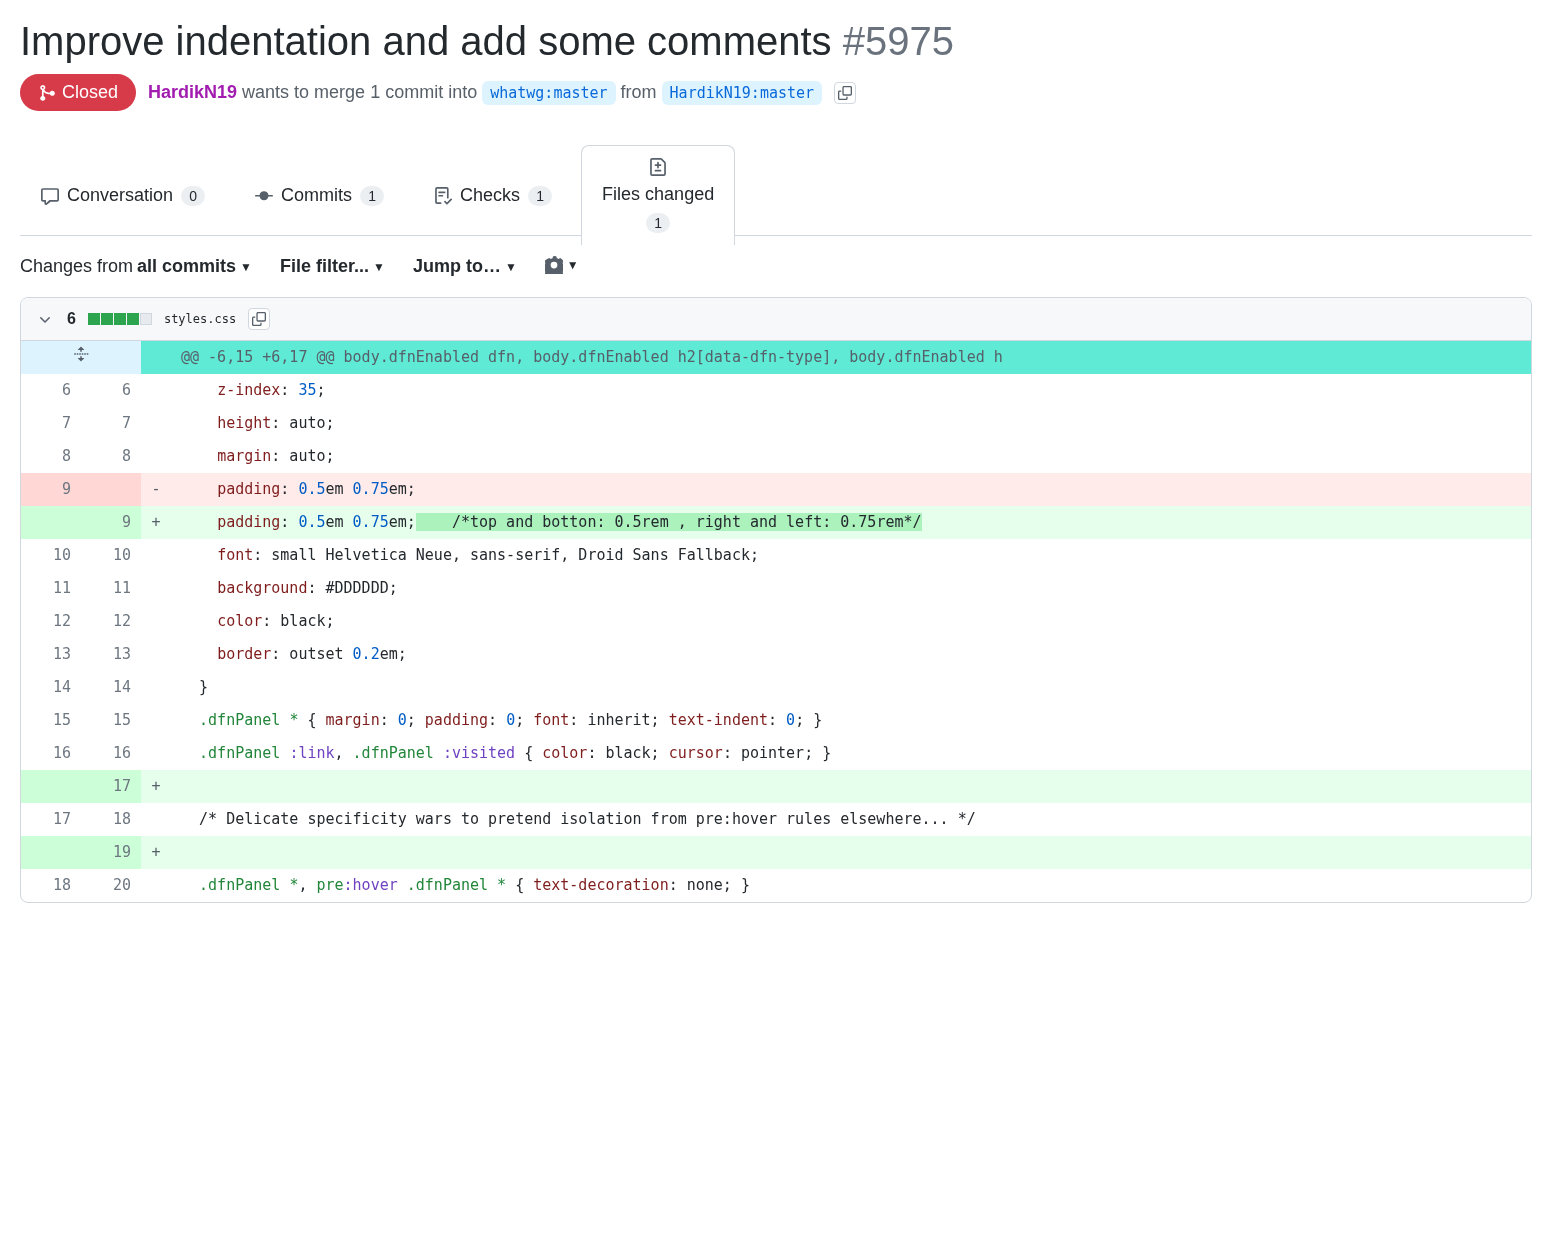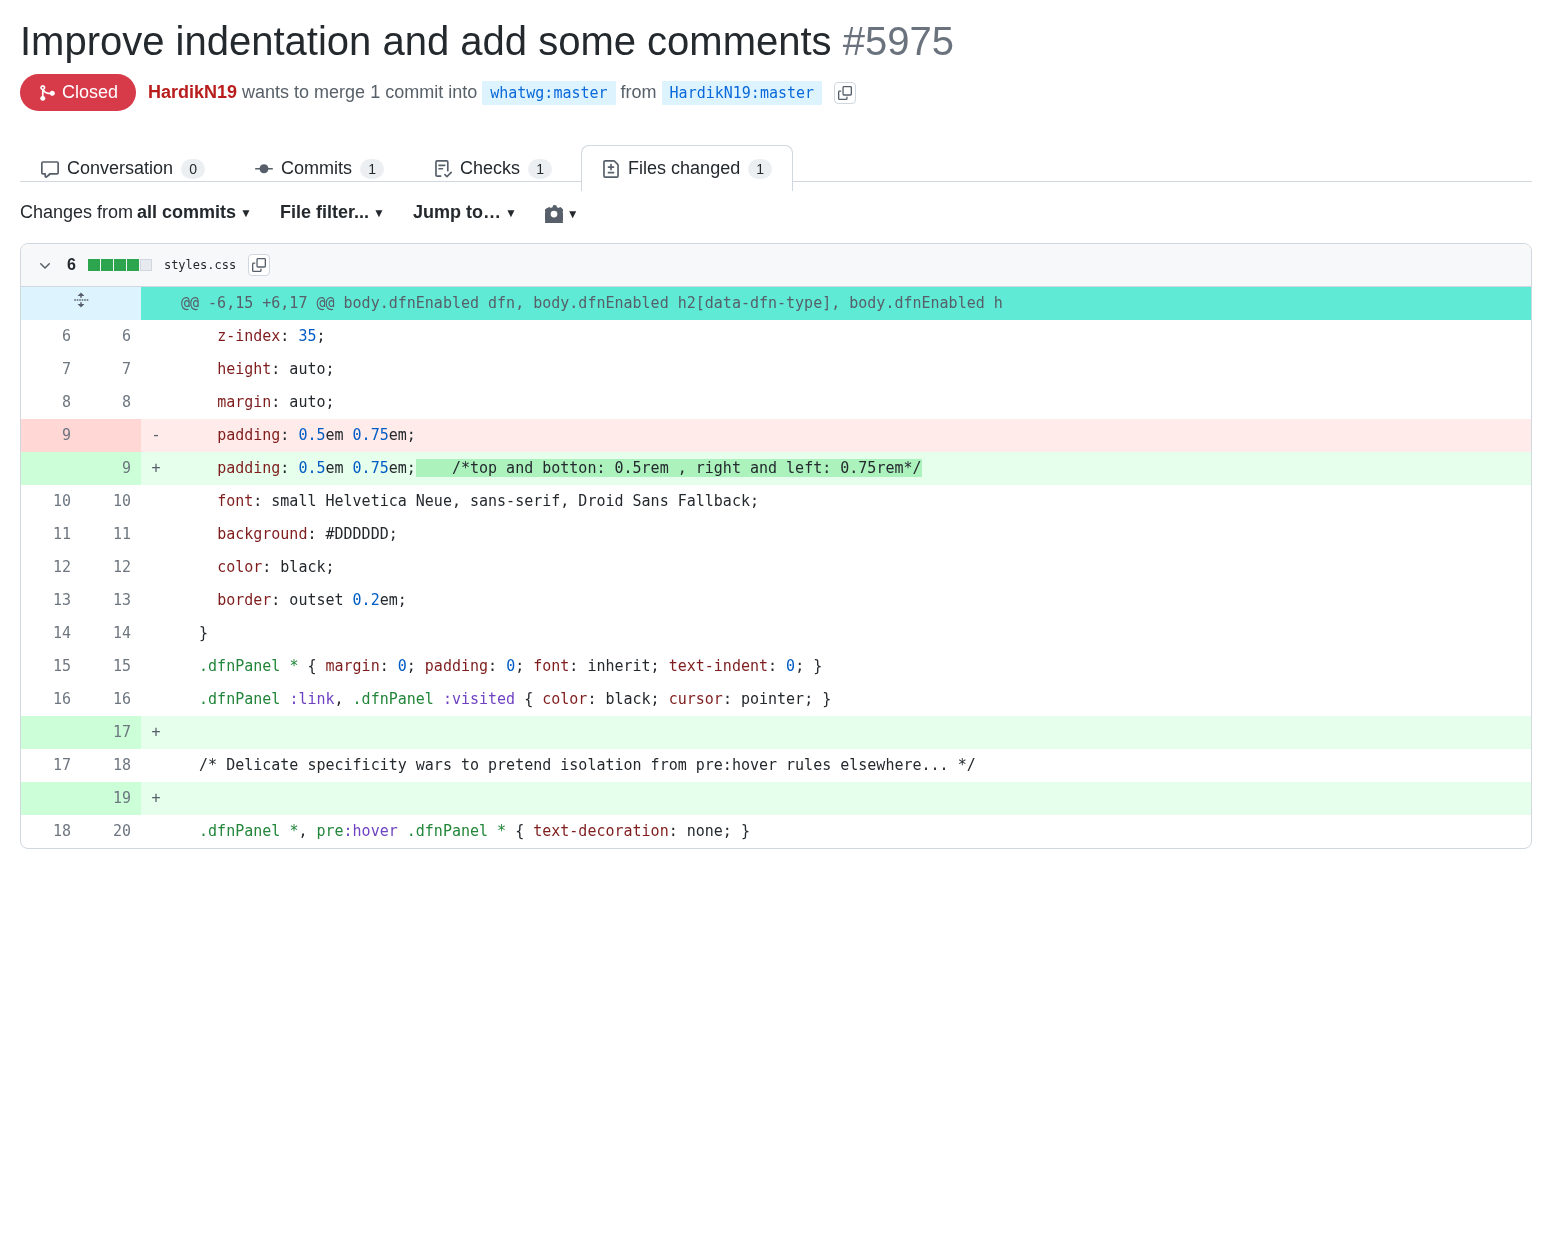--- a/index.html
+++ b/index.html
@@ -30,27 +30,27 @@
   border-radius: 24px;
   padding: 8px 18px;
   font-size: 18px;
   font-weight: 500;
   display: inline-flex;
   align-items: center;
   gap: 6px;
 }
 .state-badge svg { fill: #fff; }
 .meta-text { font-size: 18px; color: #586069; }
-.meta-text .author { font-weight: 600; color: #b91c1c; }
+.meta-text .author { font-weight: 600; color: #a21caf; }
 .branch-label {
   background: #ddf4ff;
   color: #0969da;
   font-family: ui-monospace, SFMono-Regular, "SF Mono", Menlo, Consolas, monospace;
   padding: 3px 8px;
-  border-radius: 1px;
+  border-radius: 6px;
   font-size: 15px;
 }
 .copy-btn {
   width: 22px; height: 22px;
   border: 1px solid #d0d7de;
   border-radius: 4px;
   background: #fff;
   cursor: pointer;
   display: inline-flex;
   align-items: center;
@@ -76,35 +76,36 @@
   border: 1px solid transparent;
   border-bottom: none;
   border-radius: 8px 8px 0 0;
   background: transparent;
   position: relative;
   top: 10px;
 }
 .tabnav-tab.selected {
   background: #fff;
   border-color: #d0d7de;
+  flex-direction: column;
 }
 .tabnav-tab svg { fill: #57606a; }
 .counter {
   background: #d0d7de66;
   border-radius: 12px;
   padding: 2px 8px;
   font-size: 14px;
   font-weight: 500;
   color: #24292e;
   min-width: 24px;
   text-align: center;
 }
 .pr-toolbar {
   display: flex;
-  align-items: flex-end;
+  align-items: flex-start;
   gap: 28px;
   font-size: 18px;
   font-weight: 600;
   color: #24292e;
   margin-bottom: 20px;
 }
 .pr-toolbar .tool-item { display: inline-flex; align-items: center; gap: 4px; cursor: pointer; }
 .pr-toolbar .plain { font-weight: 400; color: #24292e; }
 .pr-toolbar .caret { font-size: 12px; }
 .file {

